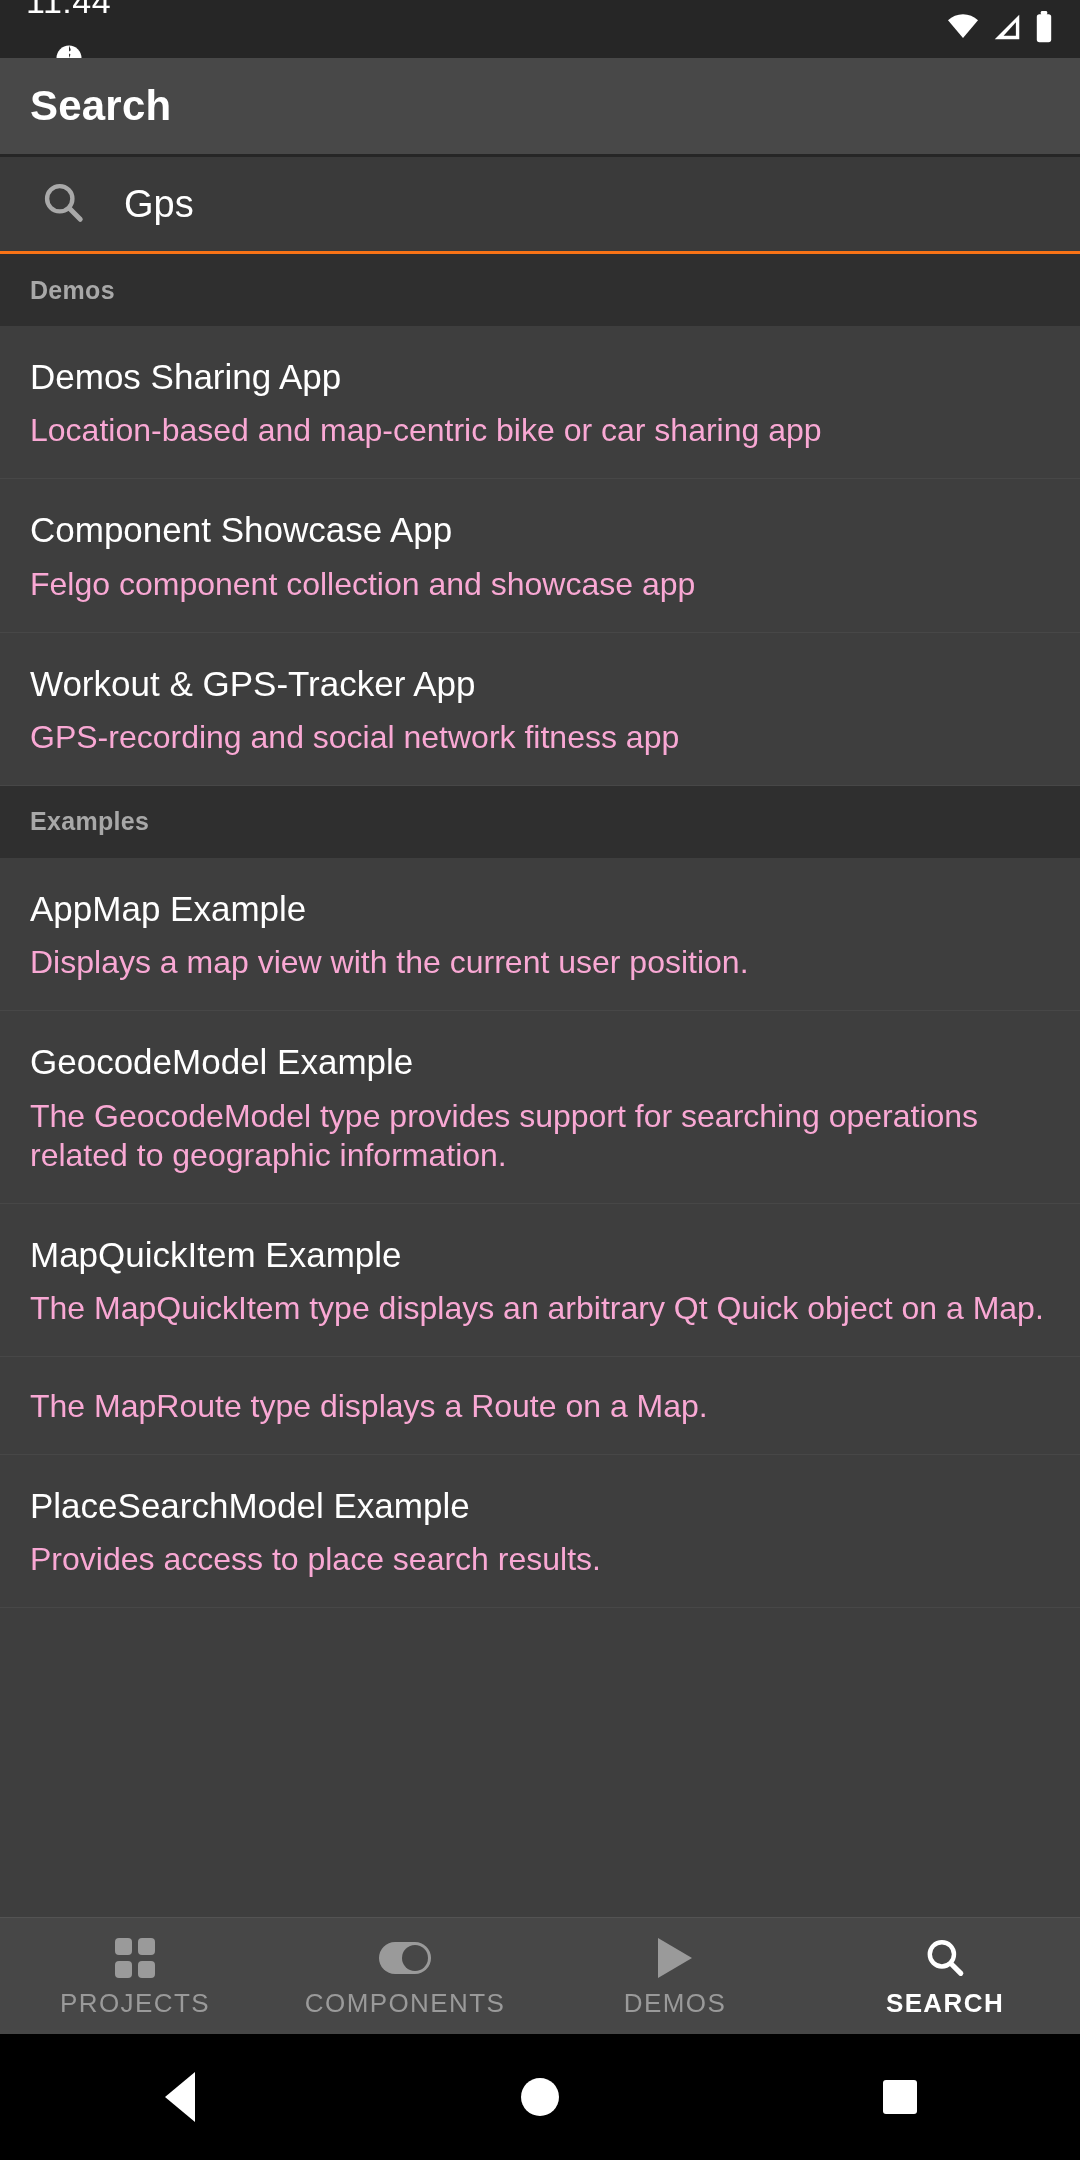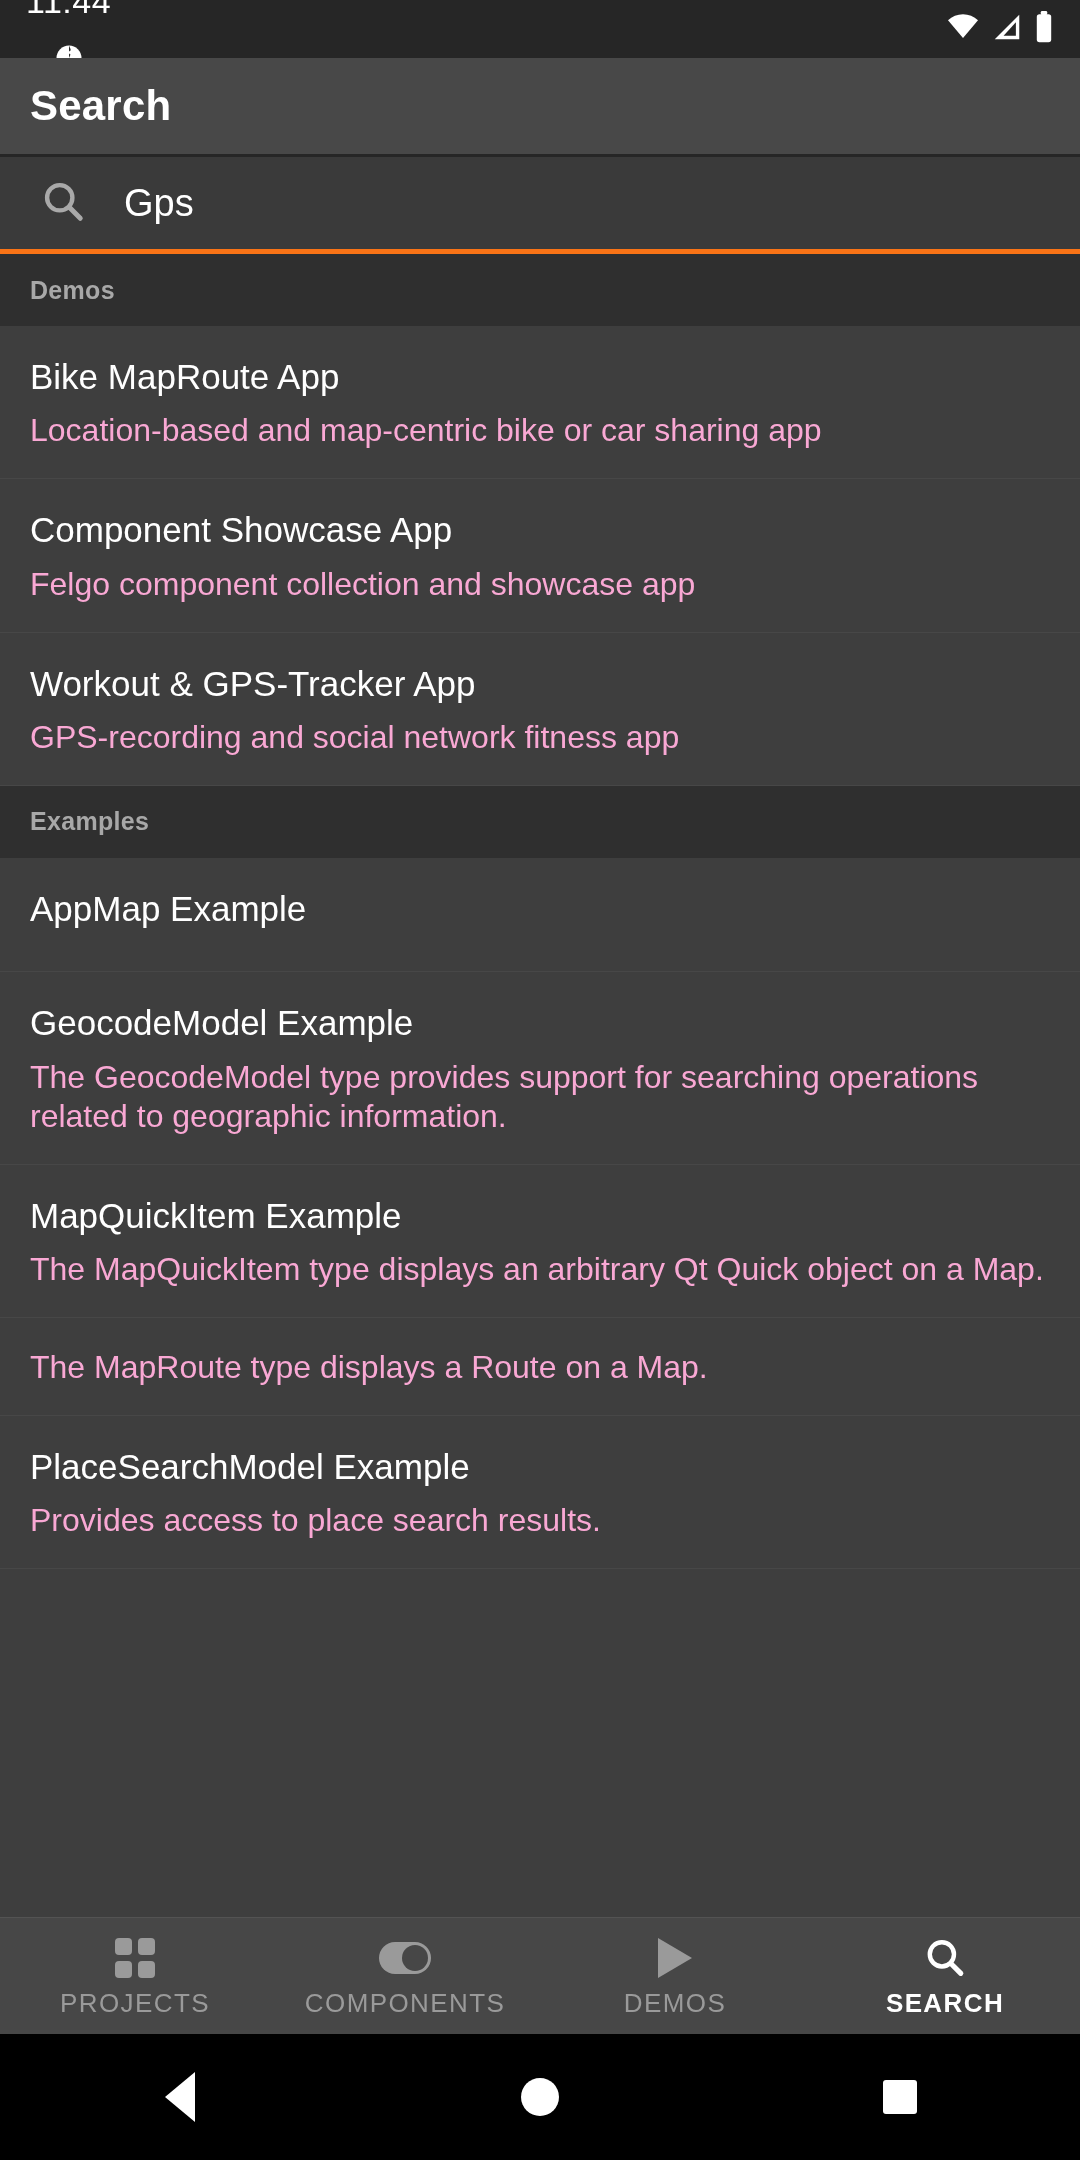--- a/index.html
+++ b/index.html
@@ -41,21 +41,21 @@
     color: #ffffff; font-size: 42px; font-weight: bold;
     letter-spacing: 0.2px;
   }
 
   
   .search-bar {
     flex: 0 0 97px;
     background: #3a3a3a;
     display: flex; align-items: center;
     padding: 0 40px;
-    border-bottom: 5px solid #f97316;
+    border-bottom: 3px solid #f97316;
   }
   .search-icon { flex: 0 0 auto; margin-right: 38px; }
   .search-value {
     color: #ffffff; font-size: 38px; line-height: 1;
   }
 
   
   .list {
     flex: 1 1 auto;
     overflow: hidden;
@@ -184,40 +184,41 @@
     <span class="search-value" placeholder="Search">Gps</span>
   </div>
 
   <div class="list">
 
     <div class="section-header">
       <span class="label">Demos</span>
     </div>
 
     <div class="list-item">
-      <div class="item-title">Bike MapRoute App</div>
+      <div class="item-title">Demos Sharing App</div>
       <div class="item-desc">Location-based and map-centric bike or car sharing app</div>
     </div>
 
     <div class="list-item">
       <div class="item-title">Component Showcase App</div>
       <div class="item-desc">Felgo component collection and showcase app</div>
     </div>
 
     <div class="list-item">
       <div class="item-title">Workout &amp; GPS-Tracker App</div>
       <div class="item-desc">GPS-recording and social network fitness app</div>
     </div>
 
     <div class="section-header">
       <span class="label">Examples</span>
     </div>
 
     <div class="list-item">
       <div class="item-title">AppMap Example</div>
+      <div class="item-desc">Displays a map view with the current user position.</div>
     </div>
 
     <div class="list-item">
       <div class="item-title">GeocodeModel Example</div>
       <div class="item-desc">The GeocodeModel type provides support for searching operations related to geographic information.</div>
     </div>
 
     <div class="list-item">
       <div class="item-title">MapQuickItem Example</div>
       <div class="item-desc">The MapQuickItem type displays an arbitrary Qt Quick object on a Map.</div>

